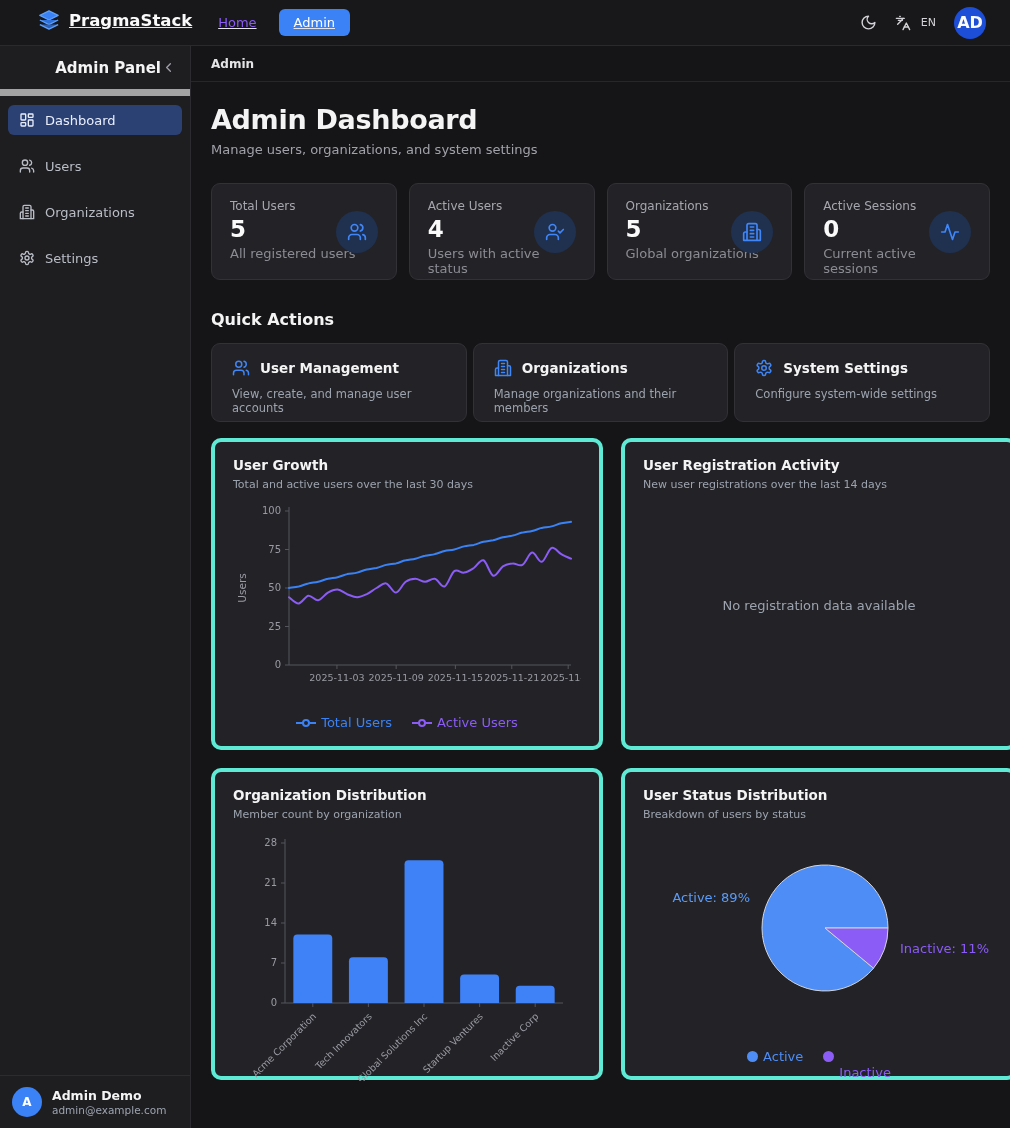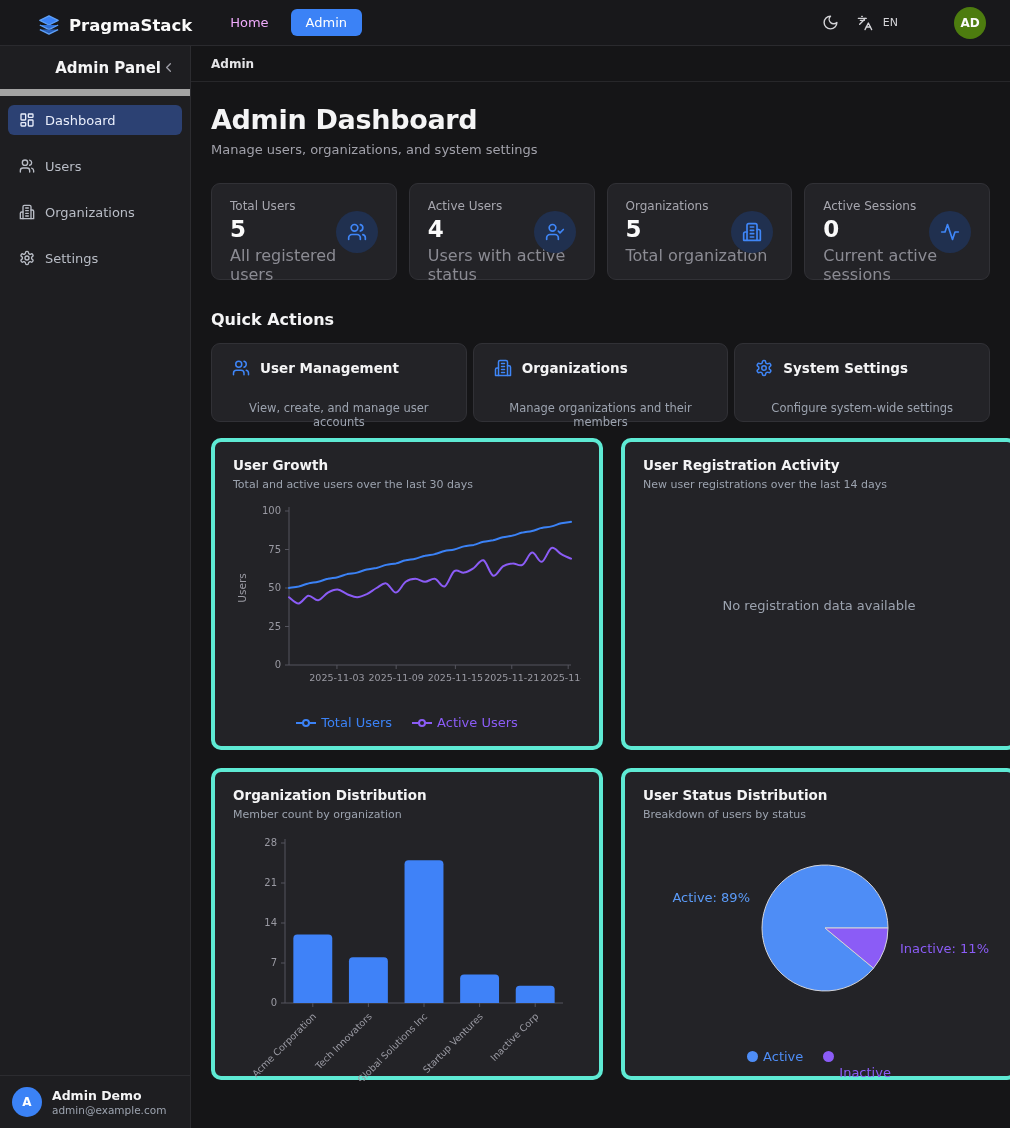--- a/index.html
+++ b/index.html
@@ -8,29 +8,29 @@
     background:#151517; color:#e4e4e7;
     font-family:"DejaVu Sans","Liberation Sans",sans-serif;
     overflow:hidden; position:relative; font-size:13px;
   }
   svg.ic { display:block; }
 
   
   .navbar { position:absolute; top:0; left:0; right:0; height:46px;
     background:#18181b; border-bottom:1px solid #2a2a2e;
     display:flex; align-items:center; justify-content:space-between; padding:0 24px 0 38px; z-index:5; }
-  .nav-left { display:flex; align-items:flex-end; gap:28px; }
+  .nav-left { display:flex; align-items:flex-start; gap:16px;text-decoration:underline; }
   .brand { display:flex; align-items:center; gap:9px; font-weight:bold; font-size:16.5px; color:#fafafa; }
   .nav-links { display:flex; align-items:center; gap:12px; }
-  .nav-link { color:#f0abfc; font-size:13px; padding:6px 10px; cursor:pointer; text-decoration:none; }
+  .nav-link { color:#8b5cf6; font-size:13px; padding:6px 10px; cursor:pointer; text-decoration:none; }
   .nav-link.pill { background:#3b82f6; color:#fff; border-radius:6px; padding:6px 15px; }
   .nav-right { display:flex; align-items:center; gap:18px; }
   .icon-btn { background:none; border:none; color:#d4d4d8; cursor:pointer; display:flex; align-items:center; gap:10px; font-size:11px; font-family:inherit; }
-  .nav-avatar { width:32px; height:32px; border-radius:50%; background:#4d7c0f; color:#fafafa;
-    display:flex; align-items:center; justify-content:center; font-size:12px; font-weight:600; cursor:pointer;margin-left:38px; }
+  .nav-avatar { width:32px; height:32px; border-radius:50%; background:#1d4ed8; color:#fafafa;
+    display:flex; align-items:center; justify-content:center; font-size:16px; font-weight:600; cursor:pointer; }
 
   
   .sidebar { position:absolute; top:46px; left:0; bottom:0; width:191px;
     background:#1e1e21; border-right:1px solid #2c2c30; display:flex; flex-direction:column; }
   .sidebar-header { height:50px; border-bottom:7px solid #a3a3a3; display:flex; align-items:center;
     justify-content:flex-end; padding:0 14px 0 16px; }
   .sidebar-title { font-weight:bold; font-size:15px; color:#f4f4f5; }
   .collapse-btn { background:none; border:none; color:#a1a1aa; cursor:pointer; display:flex; }
   .sidebar-nav { padding:9px 8px; flex:1; }
   .nav-item { display:flex; align-items:center; gap:10px; padding:7px 11px; border-radius:6px;
@@ -49,32 +49,32 @@
   .breadcrumb { font-size:12px; font-weight:600; color:#e4e4e7; cursor:pointer; }
   .content { padding:22px 20px 16px 20px; }
   .page-title { font-size:27px; font-weight:bold; color:#f4f4f5; letter-spacing:-0.3px; }
   .page-subtitle { font-size:13px; color:#a1a1aa; margin-top:7px; }
 
   .stats-row { display:grid; grid-template-columns:repeat(4,1fr); gap:12px; margin-top:26px; }
   .stat-card { background:#232327; border:1px solid #313136; border-radius:9px; padding:15px 18px;
     position:relative; height:97px; }
   .stat-label { font-size:12px; color:#a6a6ae; }
   .stat-value { font-size:23px; font-weight:bold; color:#fafafa; margin:3px 0 4px; }
-  .stat-desc { font-size:16px; color:#8b8b93; }
+  .stat-desc { font-size:13px; color:#8b8b93; }
   .stat-icon { position:absolute; right:18px; top:50%; transform:translateY(-50%);
     width:42px; height:42px; border-radius:50%; background:#20304f; color:#3f86f8;
     display:flex; align-items:center; justify-content:center; }
 
   .section-heading { font-size:16px; font-weight:bold; color:#f4f4f5; margin:30px 0 14px; }
 
-  .actions-row { display:grid; grid-template-columns:repeat(3,1fr); gap:6px;text-align:center; }
+  .actions-row { display:grid; grid-template-columns:repeat(3,1fr); gap:6px; }
   .action-card { background:#232327; border:1px solid #313136; border-radius:9px; padding:15px 20px; height:79px; cursor:pointer; }
   .action-head { display:flex; align-items:center; gap:10px; font-size:13.5px; font-weight:bold; color:#f4f4f5; }
   .action-head svg { color:#3f86f8; }
-  .action-desc { font-size:11.5px; color:#9ca3af; margin-top:24px; }
+  .action-desc { font-size:11.5px; color:#9ca3af; margin-top:10px; }
 
   .charts-grid { display:grid; grid-template-columns:1fr 1fr; gap:18px; margin-top:16px; }
   .chart-card { background:#232327; border:4px solid #5eead4; border-radius:10px; padding:15px 18px; height:312px; }
   .chart-title { font-size:13.5px; font-weight:bold; color:#f4f4f5; }
   .chart-subtitle { font-size:11px; color:#9ca3af; margin-top:5px; }
   .chart-body { margin-top:8px; display:flex; justify-content:center; }
   .chart-empty { height:228px; display:flex; align-items:center; justify-content:center;
     color:#9ca3af; font-size:13px; }
   .chart-legend { display:flex; justify-content:center; gap:20px; margin-top:6px; font-size:13px; }
   .legend-item { display:flex; align-items:center; gap:5px; cursor:default; }
@@ -222,21 +222,21 @@
           <svg class="ic" width="20" height="20" viewBox="0 0 24 24" fill="none" stroke="currentColor" stroke-width="2" stroke-linecap="round" stroke-linejoin="round">
             <path d="M16 21v-2a4 4 0 0 0-4-4H6a4 4 0 0 0-4 4v2"></path>
               <circle cx="9" cy="7" r="4"></circle>
               <path d="m16 11 2 2 4-4"></path>
           </svg>
         </div>
       </div>
       <div class="stat-card">
         <div class="stat-label">Organizations</div>
         <div class="stat-value">5</div>
-        <div class="stat-desc">Total organization</div>
+        <div class="stat-desc">Global organizations</div>
         <div class="stat-icon">
           <svg class="ic" width="20" height="20" viewBox="0 0 24 24" fill="none" stroke="currentColor" stroke-width="2" stroke-linecap="round" stroke-linejoin="round">
             <path d="M6 22V4a2 2 0 0 1 2-2h8a2 2 0 0 1 2 2v18Z"></path>
               <path d="M6 12H4a2 2 0 0 0-2 2v8h4"></path>
               <path d="M18 9h2a2 2 0 0 1 2 2v11h-4"></path>
               <path d="M10 6h4"></path>
               <path d="M10 10h4"></path>
               <path d="M10 14h4"></path>
               <path d="M10 18h4"></path>
           </svg>

